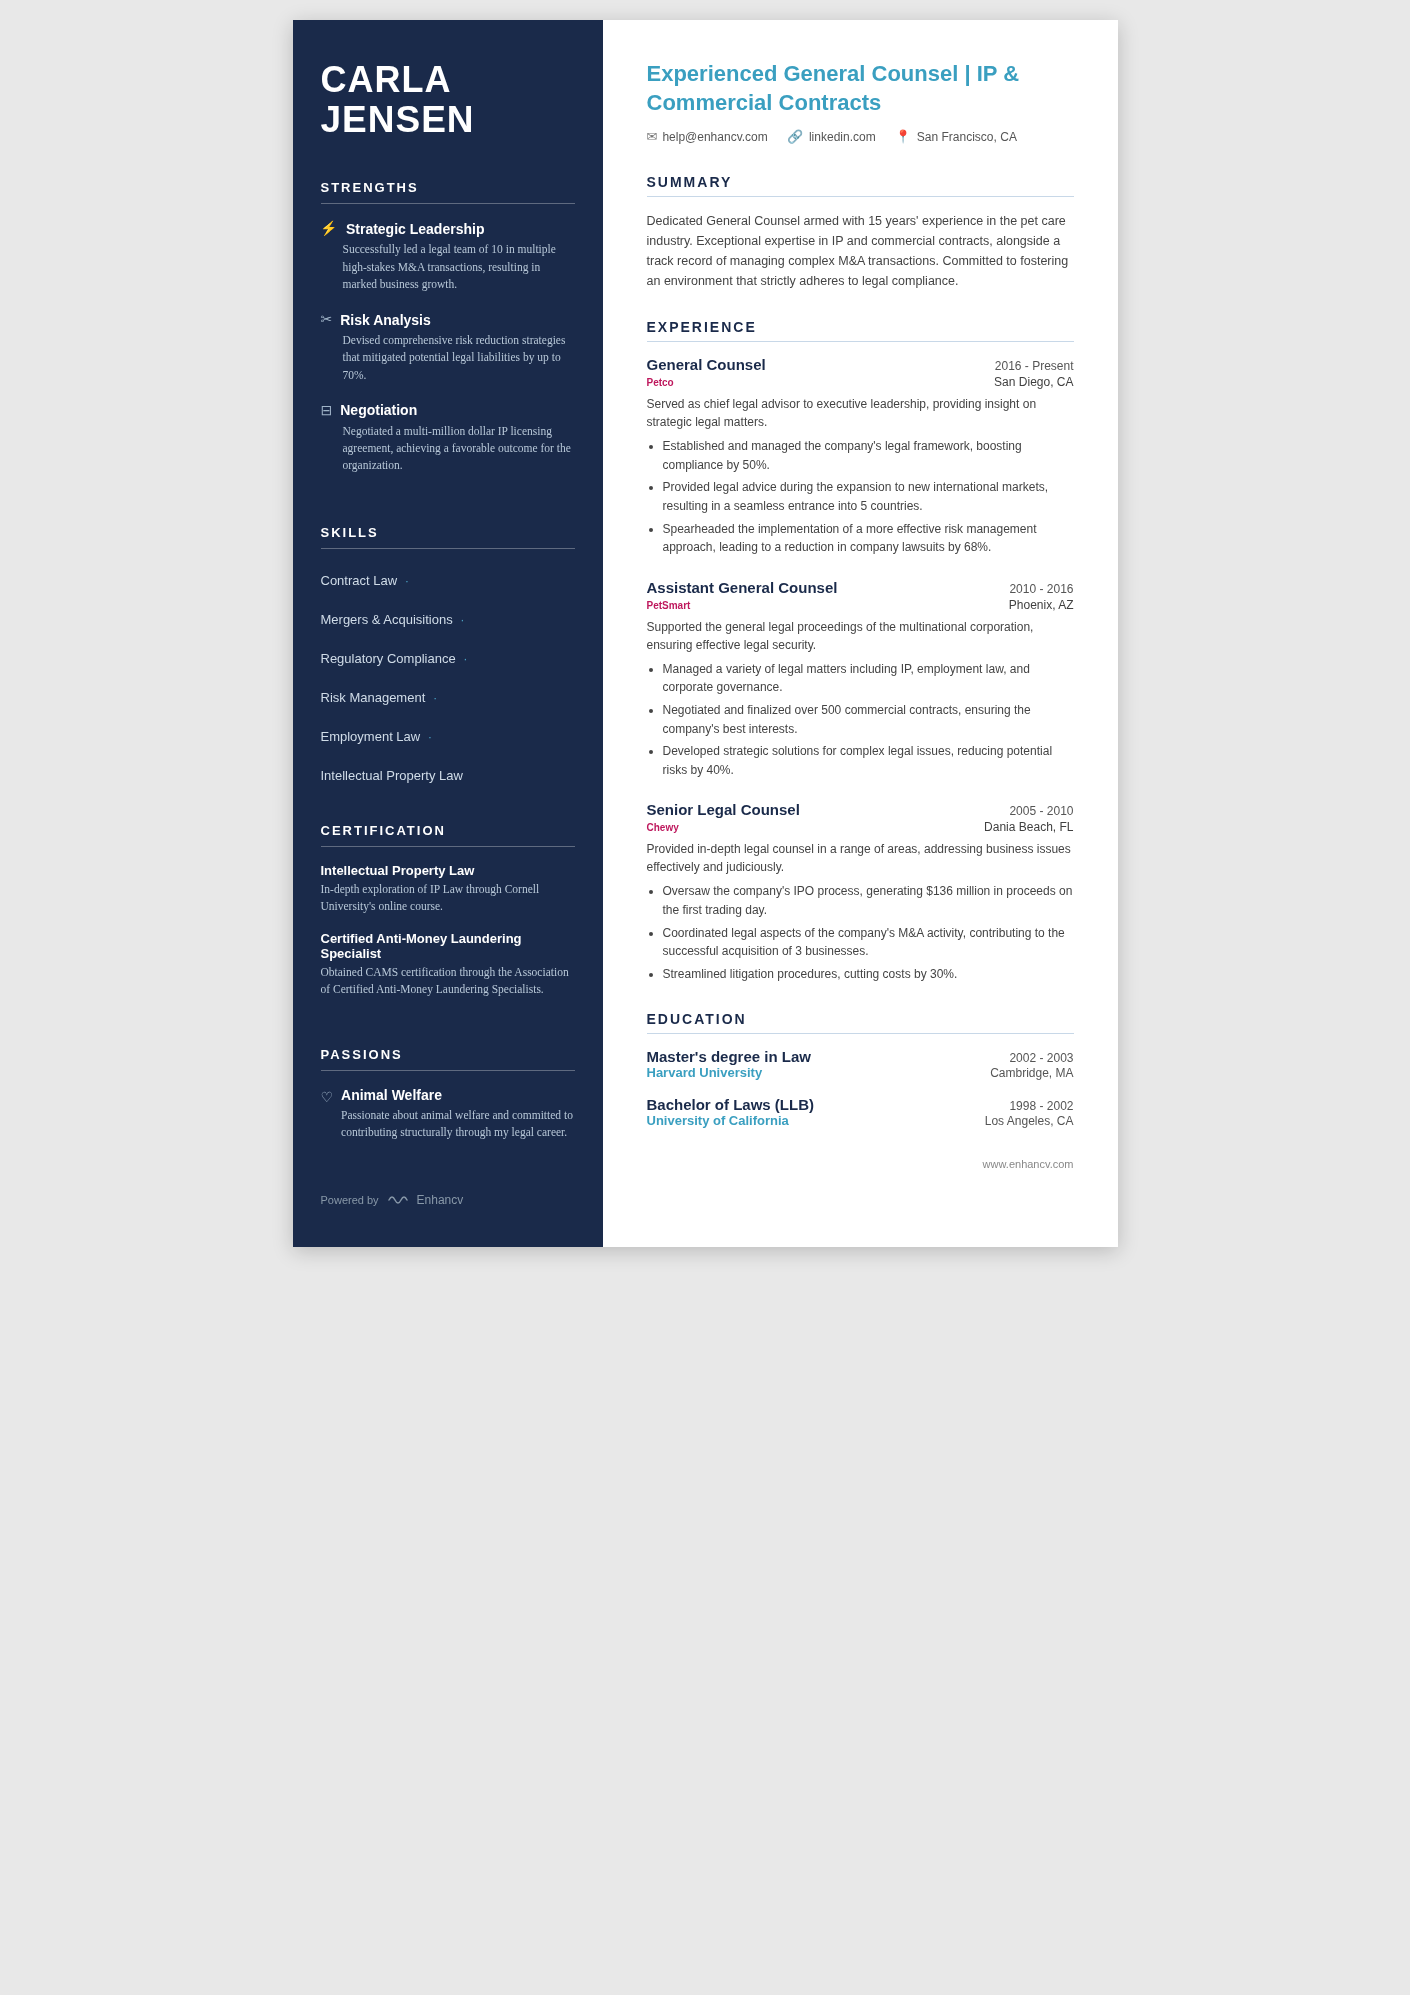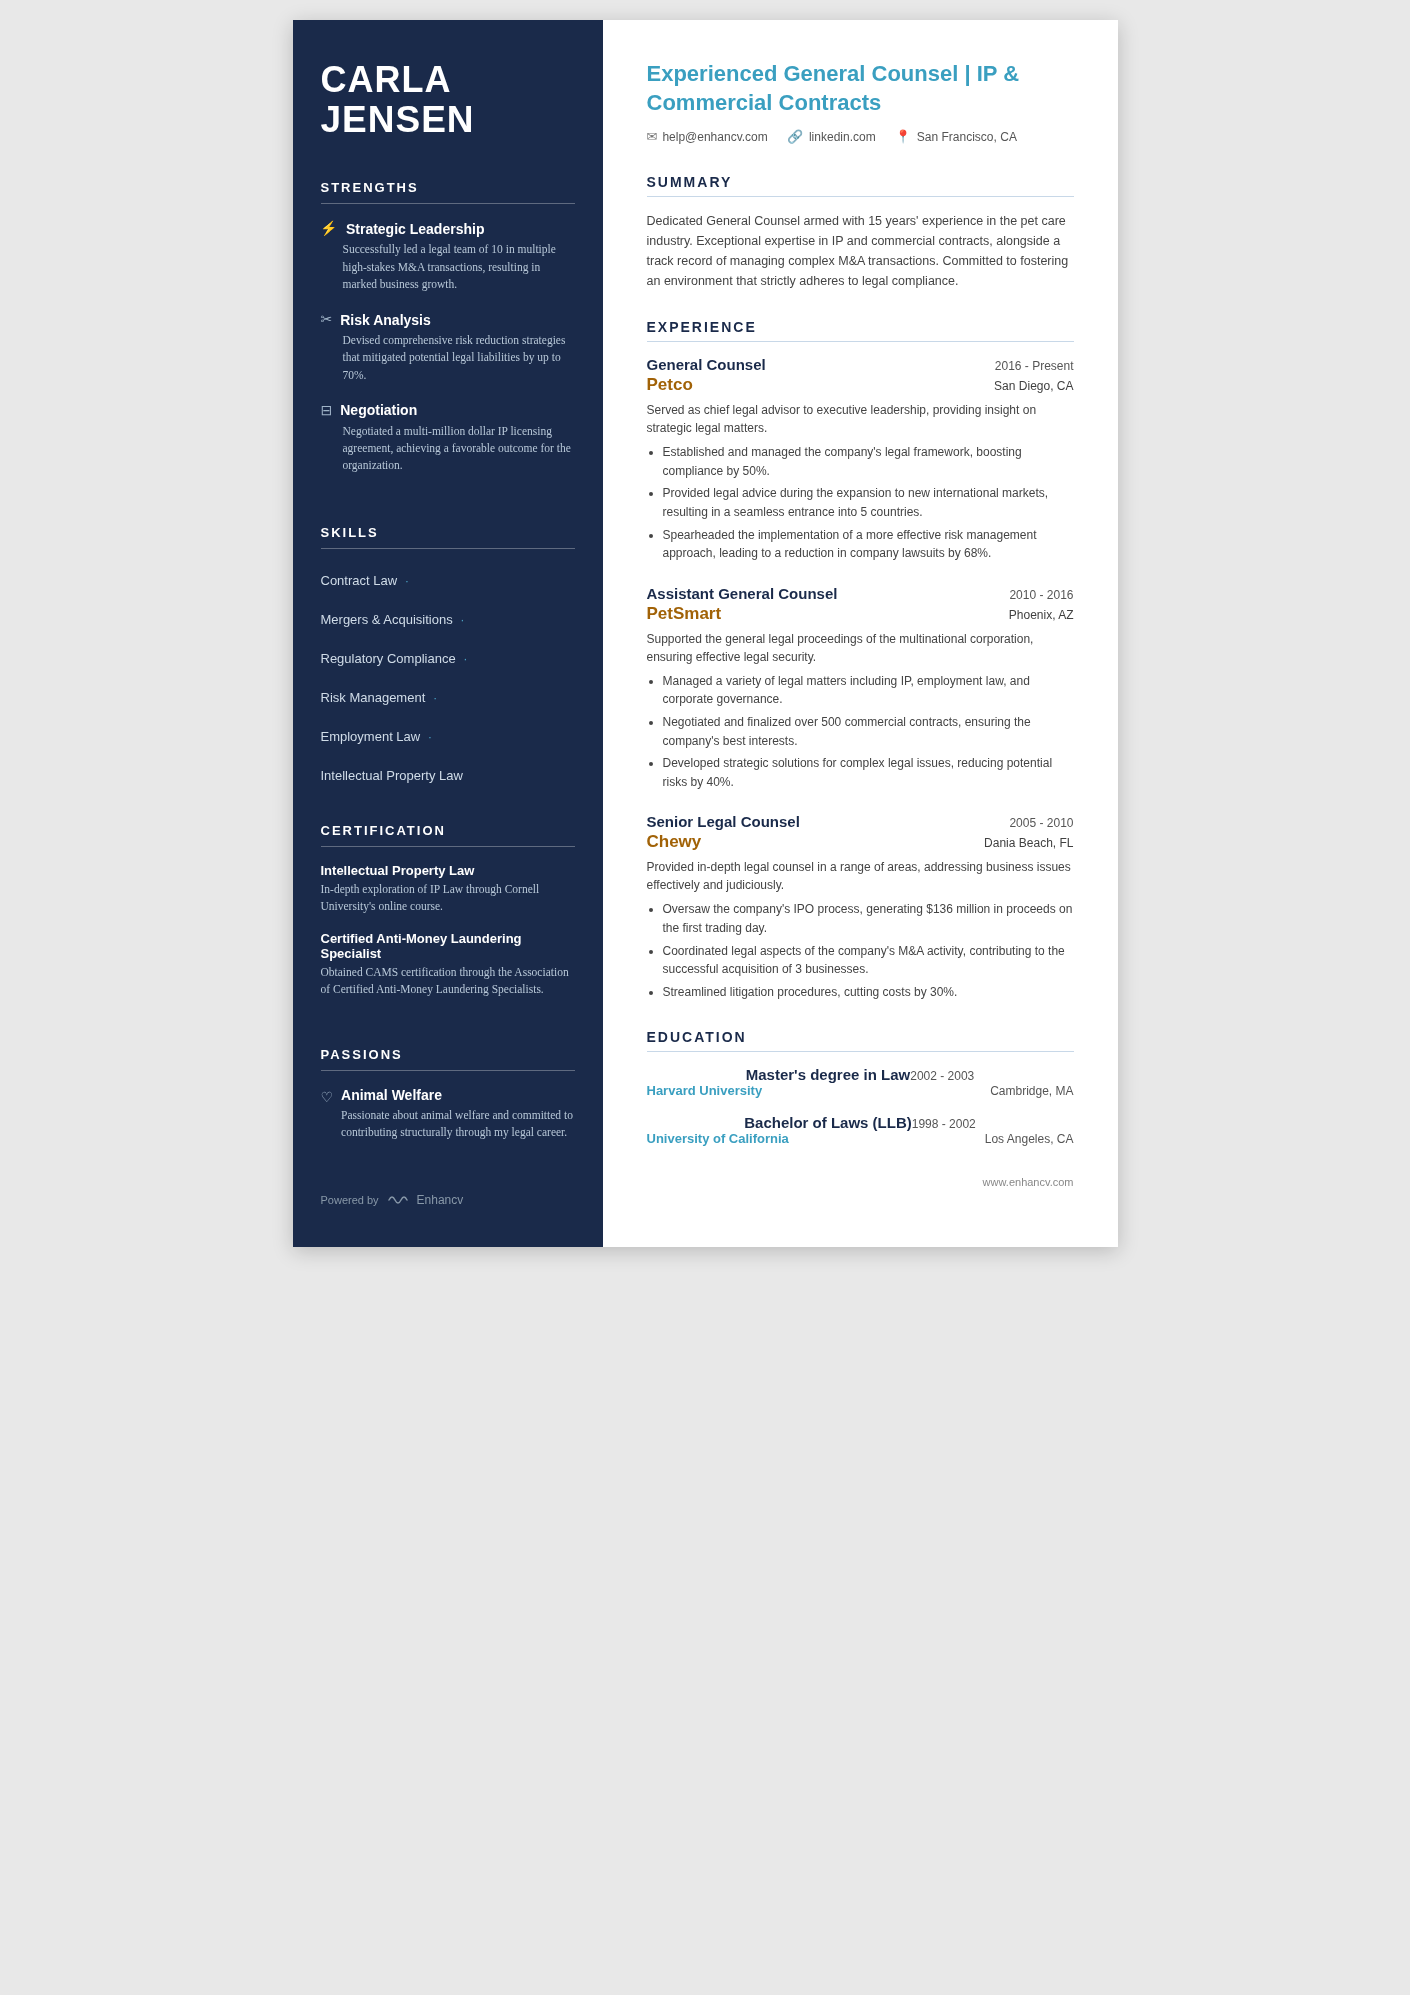--- a/index.html
+++ b/index.html
@@ -239,23 +239,23 @@
       font-family: Arial, sans-serif;
       white-space: nowrap;
     }
     .exp-subheader {
       display: flex;
       justify-content: space-between;
       align-items: baseline;
       margin-bottom: 6px;
     }
     .exp-company {
-      font-size: 17px;
+      font-size: 10px;
       font-weight: 600;
-      color: #a16207;
+      color: #be185d;
       font-family: Arial, sans-serif;
     }
     .exp-location {
       font-size: 12px;
       color: #404040;
       font-family: Arial, sans-serif;
     }
     .exp-desc {
       font-size: 12px;
       color: #444;
@@ -272,21 +272,21 @@
       line-height: 1.55;
       font-family: Arial, sans-serif;
       margin-bottom: 4px;
     }
     
     .edu-item {
       margin-bottom: 16px;
     }
     .edu-header {
       display: flex;
-      justify-content: center;
+      justify-content: space-between;
       align-items: baseline;
     }
     .edu-degree {
       font-size: 15px;
       font-weight: 700;
       color: #1a2a4a;
       font-family: Arial, sans-serif;
     }
     .edu-dates {
       font-size: 12px;

